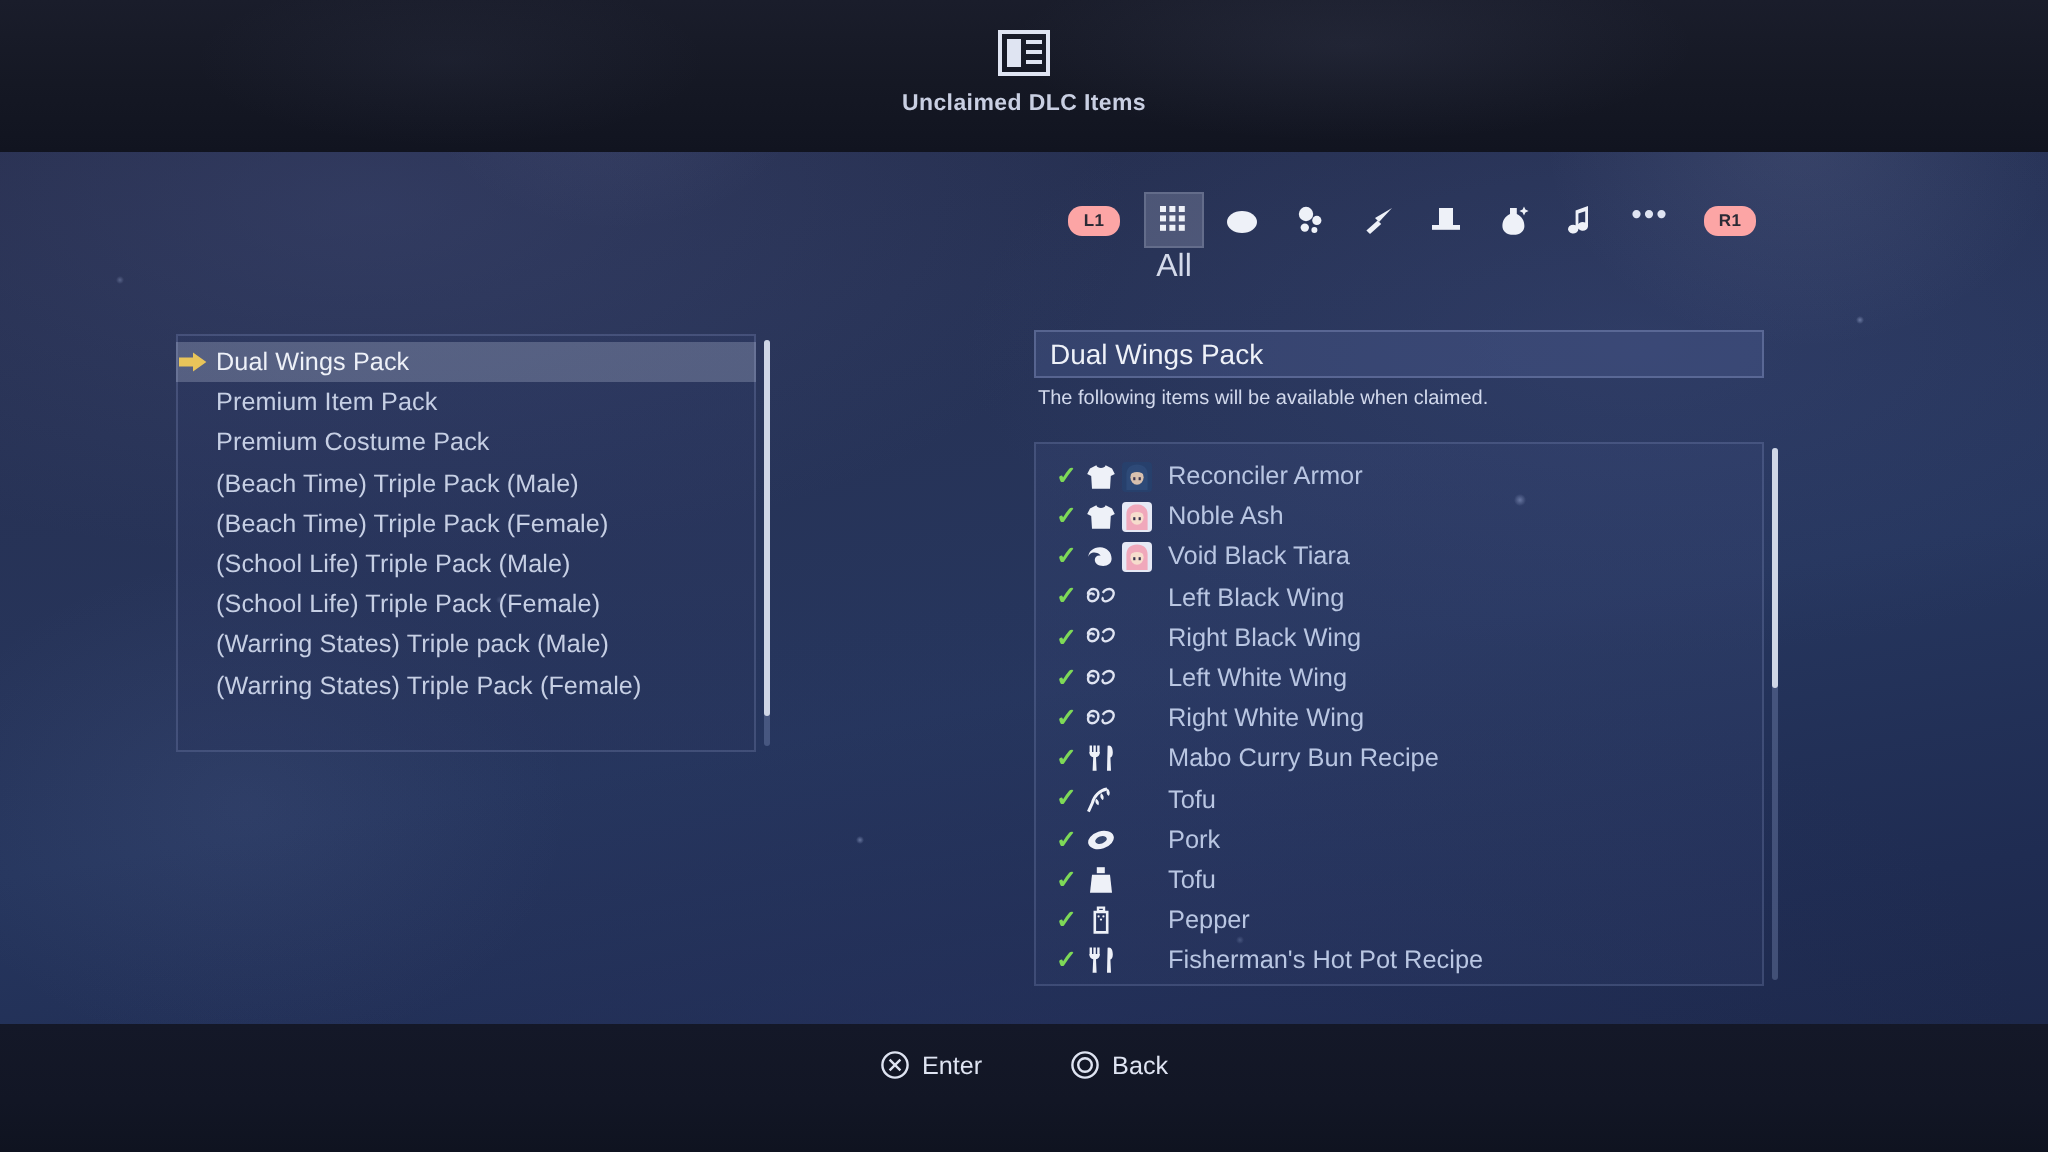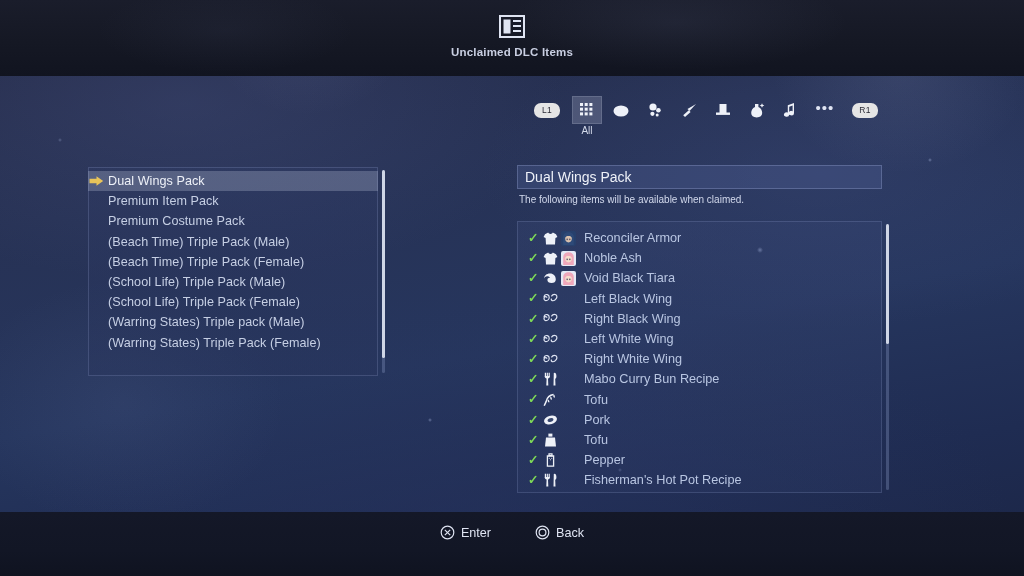--- a/index.html
+++ b/index.html
@@ -84,24 +84,24 @@
   .toolbar {
     position: absolute;
     left: 534px; top: 96px;
     display: flex;
     align-items: center;
     gap: 0px;
   }
   .bumper {
     width: 26px; height: 15px;
     border-radius: 7px;
-    background: #e5e5e5;
+    background: #fca5a5;
     color: #2a2a35;
     font-size: 8.5px;
-    font-weight: normal;
+    font-weight: bold;
     display: flex;
     align-items: center;
     justify-content: center;
     margin-right: 10px;
     letter-spacing: 0.2px;
   }
   .bumper.right { margin-right: 0; margin-left: 10px; text-align: right; }
 
   .cat {
     position: relative;
@@ -114,21 +114,21 @@
   .cat.selected {
     background: rgba(210,216,235,0.22);
     box-shadow: inset 0 0 0 1px rgba(220,226,245,0.16);
   }
   .cat svg { display: block; }
   .cat-label {
     position: absolute;
     left: 50%;
     transform: translateX(-50%);
     top: 29px;
-    font-size: 10px;
+    font-size: 16px;
     color: #d4daea;
     white-space: nowrap;
   }
   .dots {
     color: #dfe4f2;
     font-size: 15px;
     letter-spacing: 1px;
     line-height: 1;
     padding-bottom: 5px;
   }

